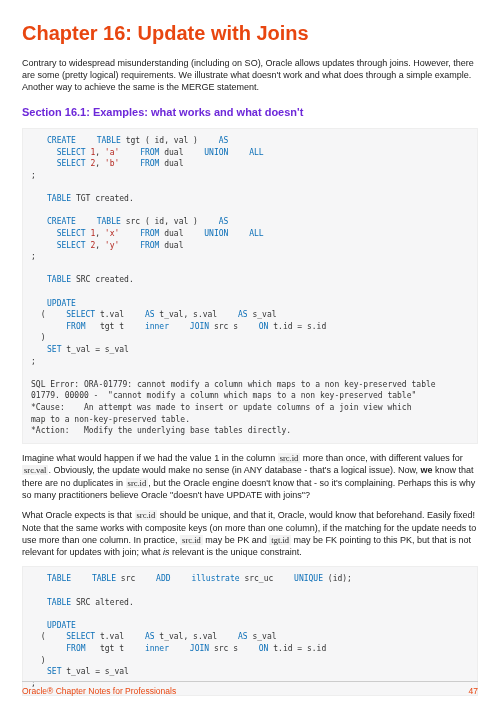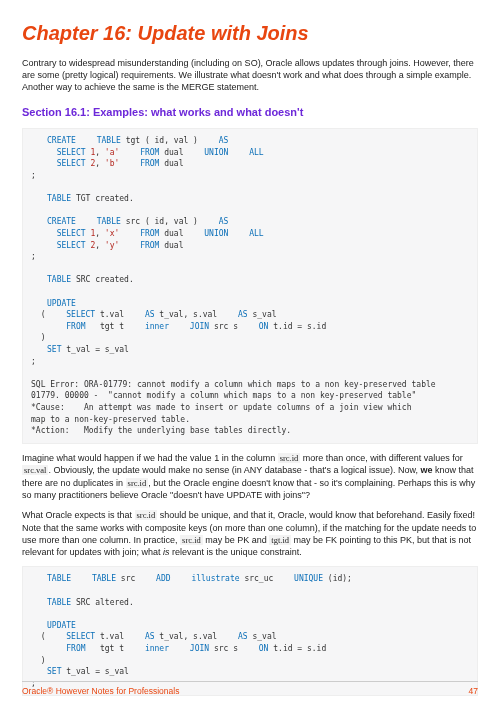--- a/index.html
+++ b/index.html
@@ -13,21 +13,20 @@
     box-sizing: border-box;
     position: relative;
     line-height: 1.35;
   }
   h1 {
     color: #e84610;
     font-family: Verdana, Geneva, sans-serif;
     font-size: 20px;
     font-weight: bold;
     margin: 0 0 10px 0;
-    font-style: italic;
   }
   h2 {
     color: #6d28d9;
     font-family: Verdana, Geneva, sans-serif;
     font-size: 11px;
     font-weight: bold;
     margin: 12px 0 8px 0;
   }
   p {
     margin: 0 0 8px 0;
@@ -114,15 +113,15 @@
 <span class="kw">TABLE</span> SRC altered.
 
 <span class="kw">UPDATE</span>
   ( <span class="kw">SELECT</span> t.val <span class="kw">AS</span> t_val, s.val <span class="kw">AS</span> s_val
     <span class="kw">FROM</span>   tgt t <span class="kw">inner</span> <span class="kw">JOIN</span> src s <span class="kw">ON</span> t.id = s.id
   )
 <span class="kw">SET</span> t_val = s_val
 ;</div>
 
 <div class="footer">
-  <span>Oracle® However Notes for Professionals</span>
+  <span>Oracle® Chapter Notes for Professionals</span>
   <span>47</span>
 </div>
 
 </body></html>

